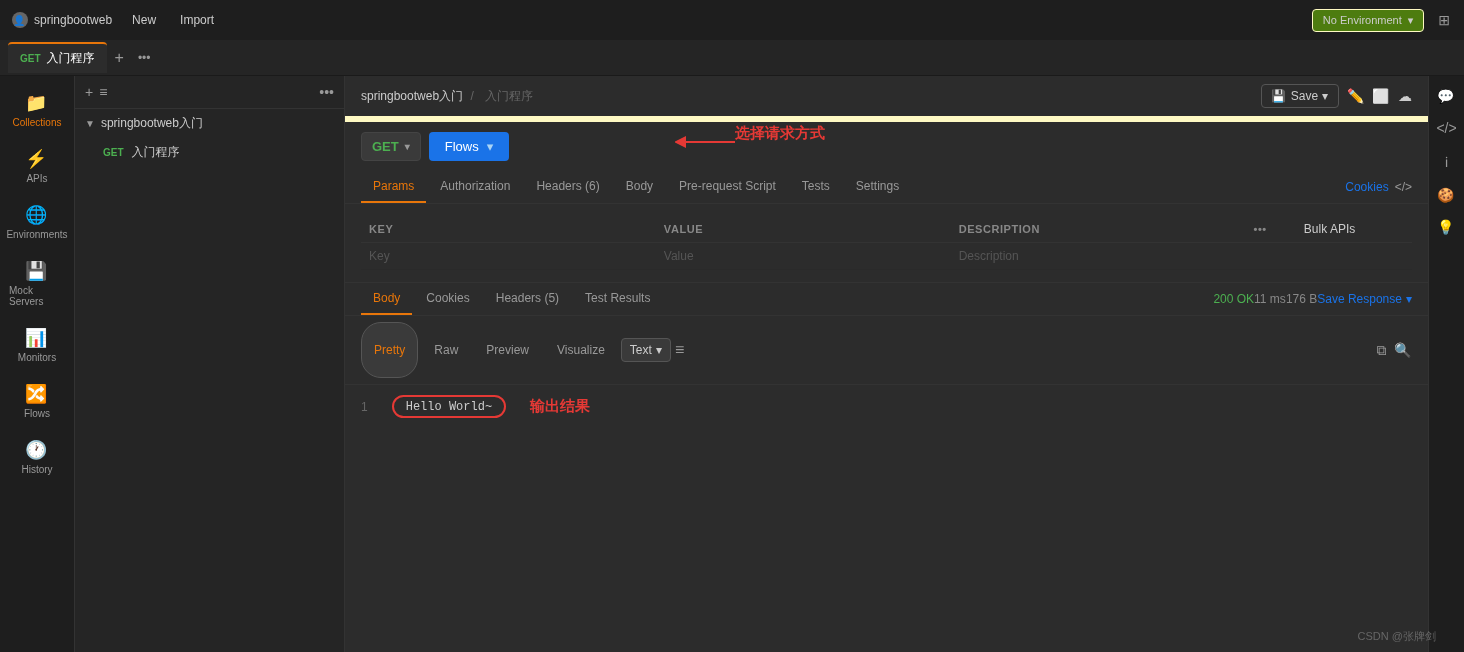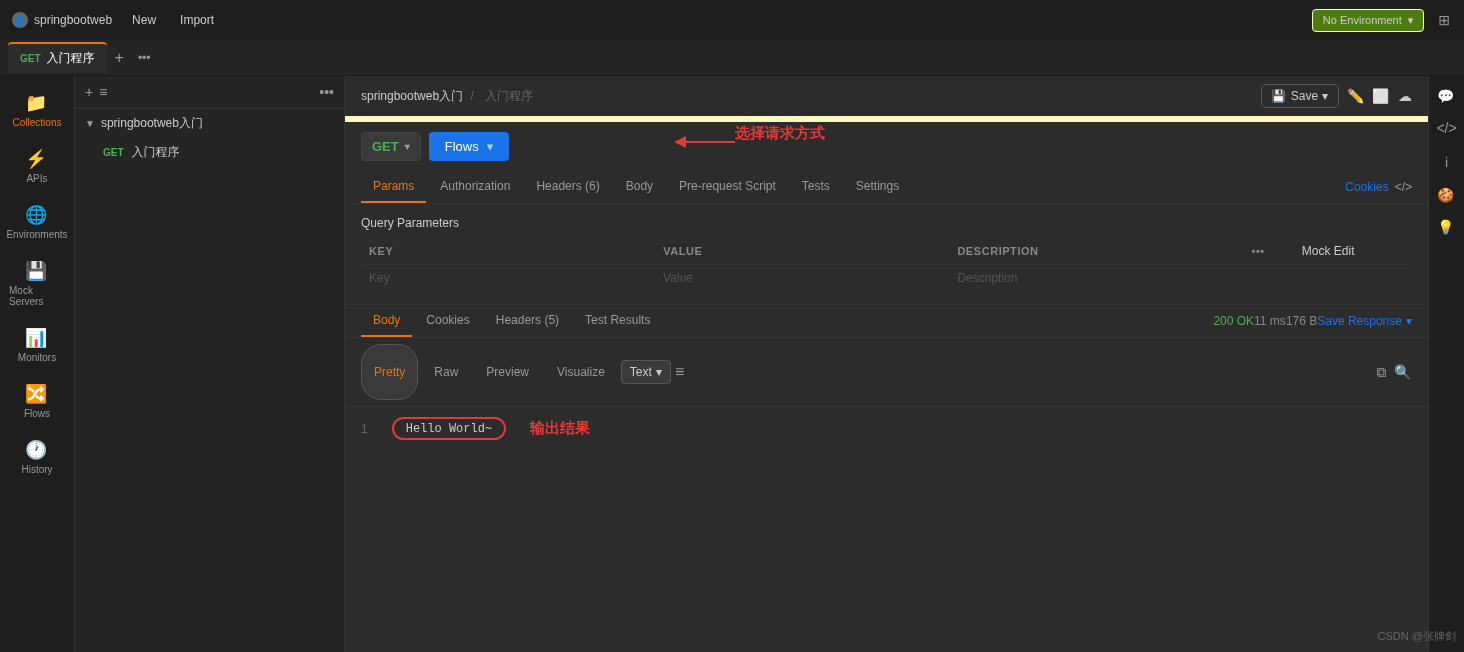--- a/index.html
+++ b/index.html
@@ -249,30 +249,29 @@
         <div class="req-tab">Headers (6)</div>
         <div class="req-tab">Body</div>
         <div class="req-tab">Pre-request Script</div>
         <div class="req-tab">Tests</div>
         <div class="req-tab">Settings</div>
         <a class="cookies-link">Cookies</a>
         <button class="code-icon">&lt;/&gt;</button>
       </div>
 
       <div class="params-section">
-        <div class="section-title">Query Parameters</div>
         <table class="params-table">
           <thead>
             <tr>
               <th>KEY</th>
               <th>VALUE</th>
               <th>DESCRIPTION</th>
               <th class="th-more">•••</th>
               <th>
-                <button class="bulk-edit-btn">Mock Edit</button>
+                <button class="bulk-edit-btn">Bulk APIs</button>
               </th>
             </tr>
           </thead>
           <tbody>
             <tr>
               <td>
                 <input class="params-input" placeholder="Key" style="">
               </td>
               <td>
                 <input class="params-input" placeholder="Value" style="">
@@ -335,13 +334,13 @@
     <div class="right-sidebar">
       <button class="right-icon-btn">💬</button>
       <button class="right-icon-btn">&lt;/&gt;</button>
       <button class="right-icon-btn">ℹ</button>
       <button class="right-icon-btn">🍪</button>
       <button class="right-icon-btn">💡</button>
     </div>
   </div>
 </div>
 
-<div style="position:fixed; bottom:8px; right:8px; font-size:11px; color:#666; pointer-events:none;">CSDN @张牌剑</div>
+<div style="position:fixed; bottom:8px; right:28px; font-size:11px; color:#666; pointer-events:none;">CSDN @张牌剑</div>
 
 </body></html>

